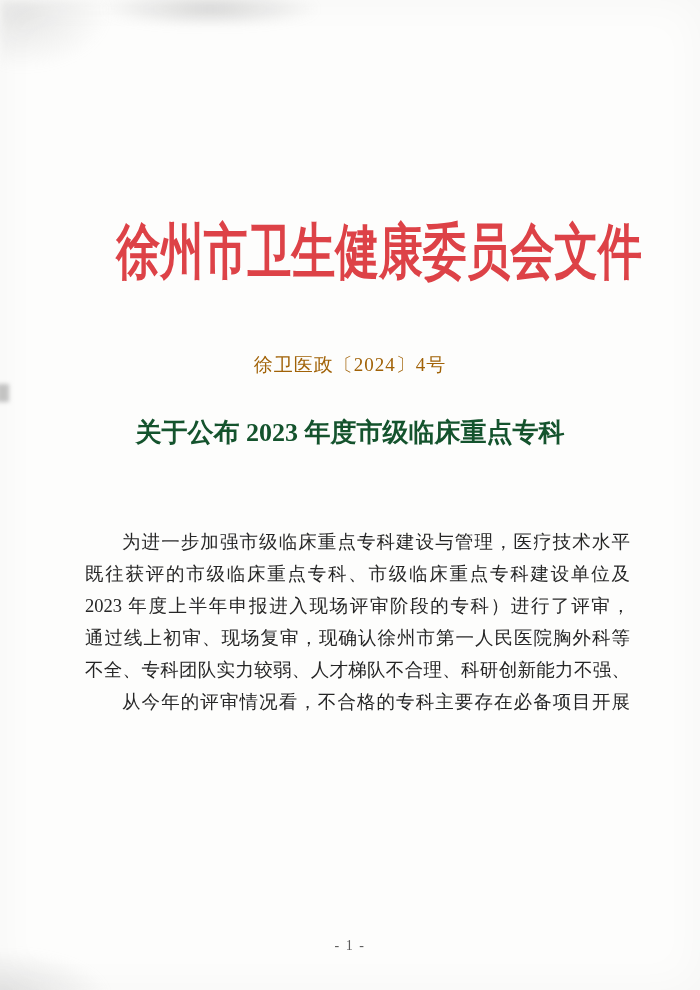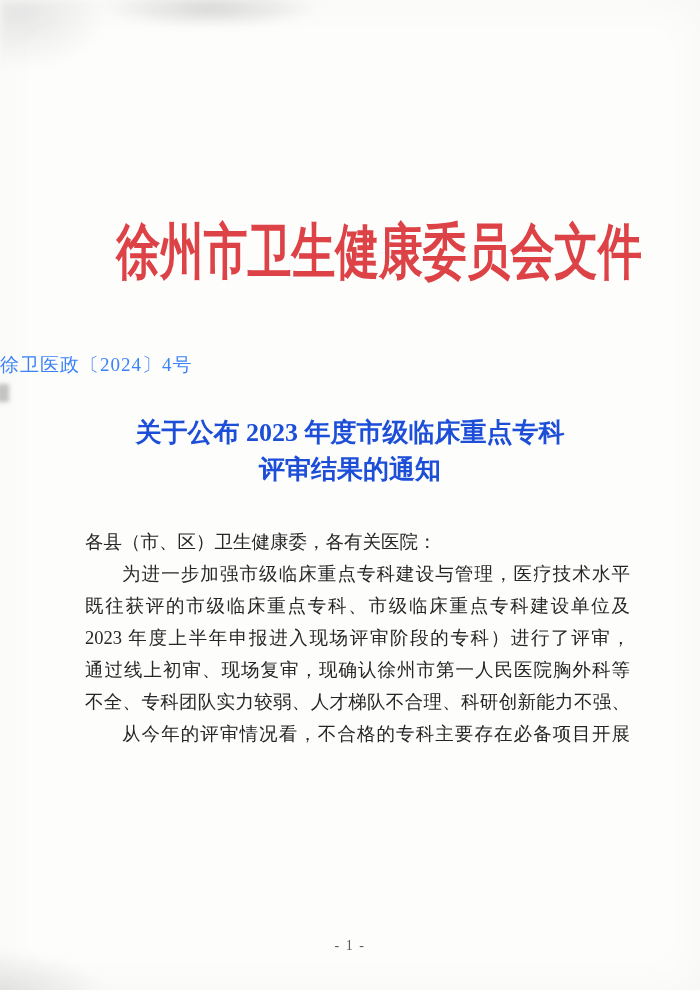--- a/index.html
+++ b/index.html
@@ -57,36 +57,36 @@
     transform-origin: center center;
     letter-spacing: 0px;
   }
 
   .doc-number {
     position: absolute;
     top: 352px;
     left: 0;
     width: 100%;
     line-height: 26px;
-    text-align: left;
+    text-align: center;
     font-size: 19px;
-    color: #3b82f6;
+    color: #a16207;
     letter-spacing: 1px;
   }
 
   .doc-title {
     position: absolute;
     top: 414px;
     left: 0;
     width: 100%;
     text-align: center;
     font-weight: bold;
     font-size: 26px;
     line-height: 37px;
-    color: #1d4ed8;
+    color: #14532d;
   }
 
   .body-text {
     position: absolute;
     top: 526px;
     left: 85px;
     width: 545px;
     font-size: 18.5px;
     color: #262626;
   }
@@ -129,25 +129,23 @@
   <div class="smudge smudge-4"></div>
 
   <div class="agency-header">
     <span class="squeeze">徐州市卫生健康委员会文件</span>
   </div>
 
   <div class="doc-number">徐卫医政〔2024〕4号</div>
 
   <div class="doc-title">
     <div>关于公布 2023 年度市级临床重点专科</div>
-    <div>评审结果的通知</div>
   </div>
 
   <div class="body-text">
-    <div class="line short">各县（市、区）卫生健康委，各有关医院：</div>
     <div class="line indent">为进一步加强市级临床重点专科建设与管理，医疗技术水平</div>
     <div class="line">既往获评的市级临床重点专科、市级临床重点专科建设单位及</div>
     <div class="line">2023 年度上半年申报进入现场评审阶段的专科）进行了评审，</div>
     <div class="line">通过线上初审、现场复审，现确认徐州市第一人民医院胸外科等</div>
     <div class="line">不全、专科团队实力较弱、人才梯队不合理、科研创新能力不强、</div>
     <div class="line indent">从今年的评审情况看，不合格的专科主要存在必备项目开展</div>
   </div>
 
   <div class="page-number">- 1 -</div>
 

